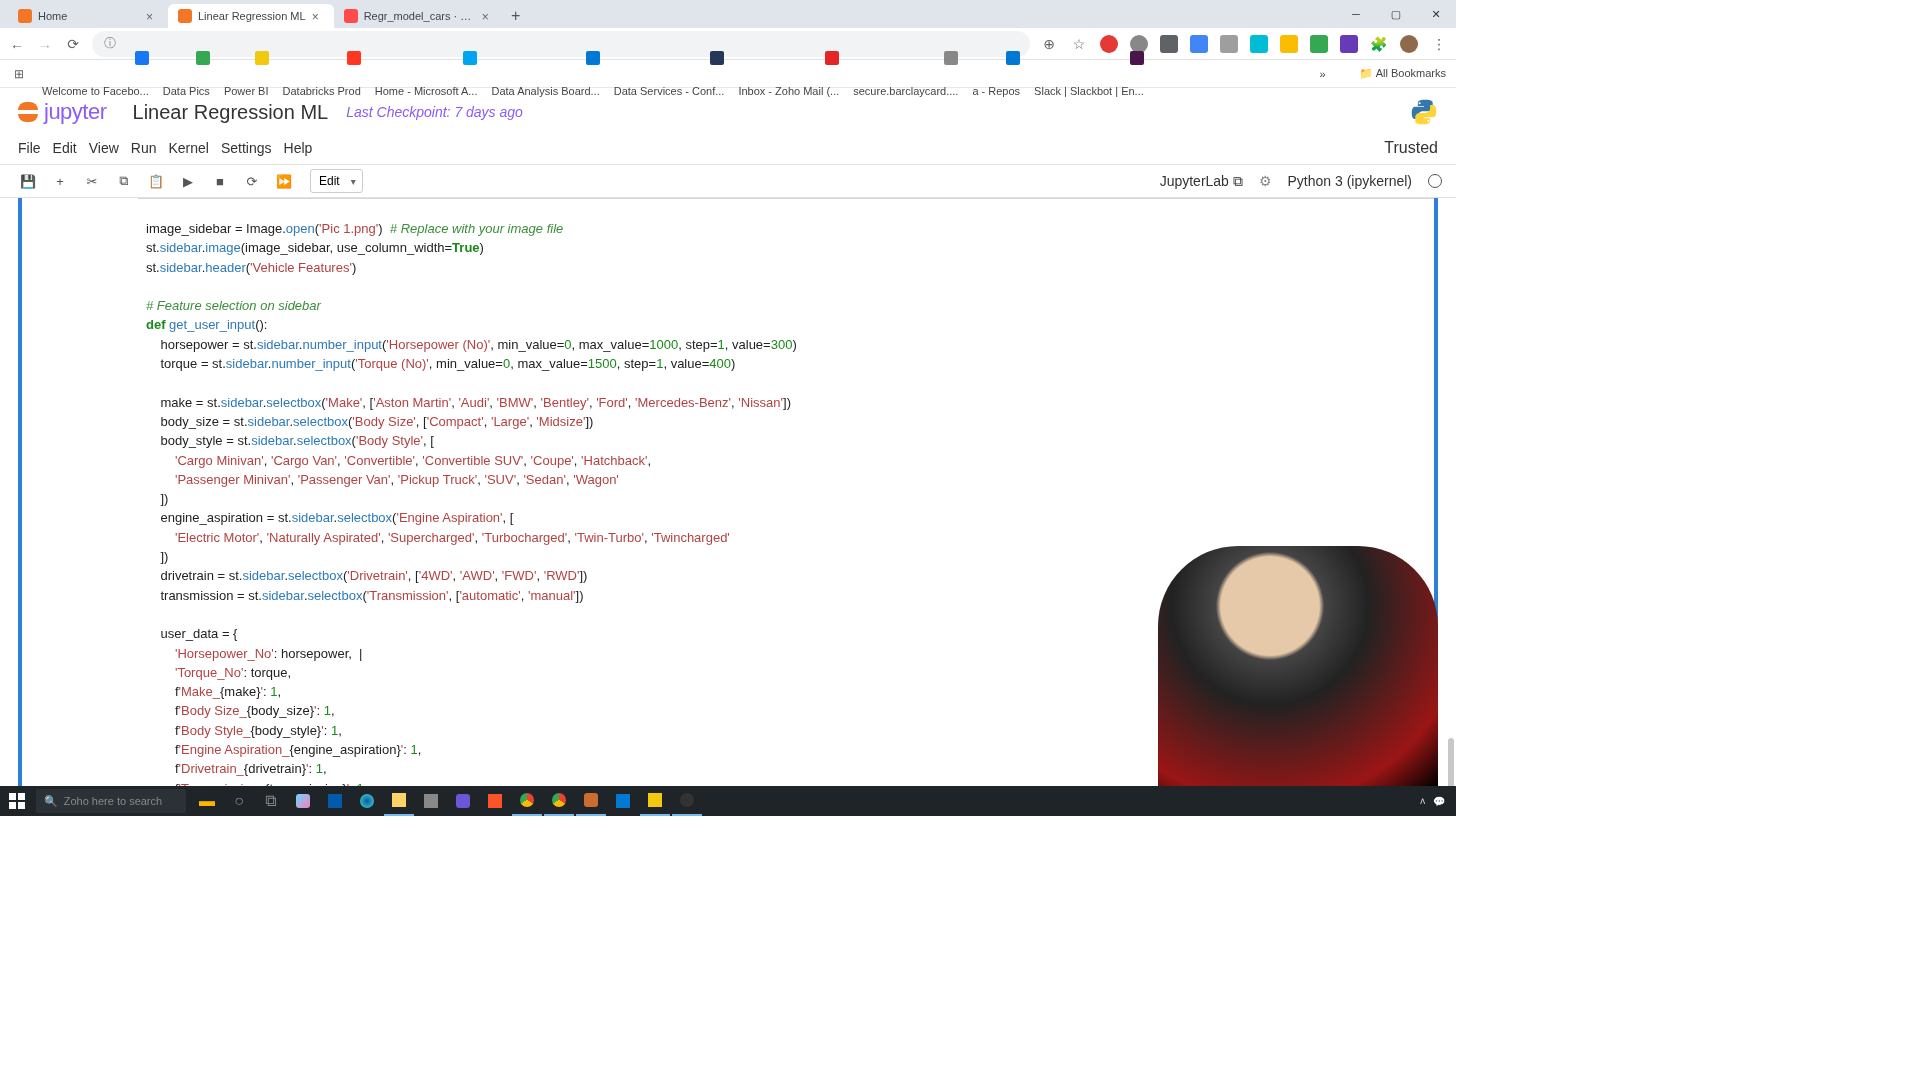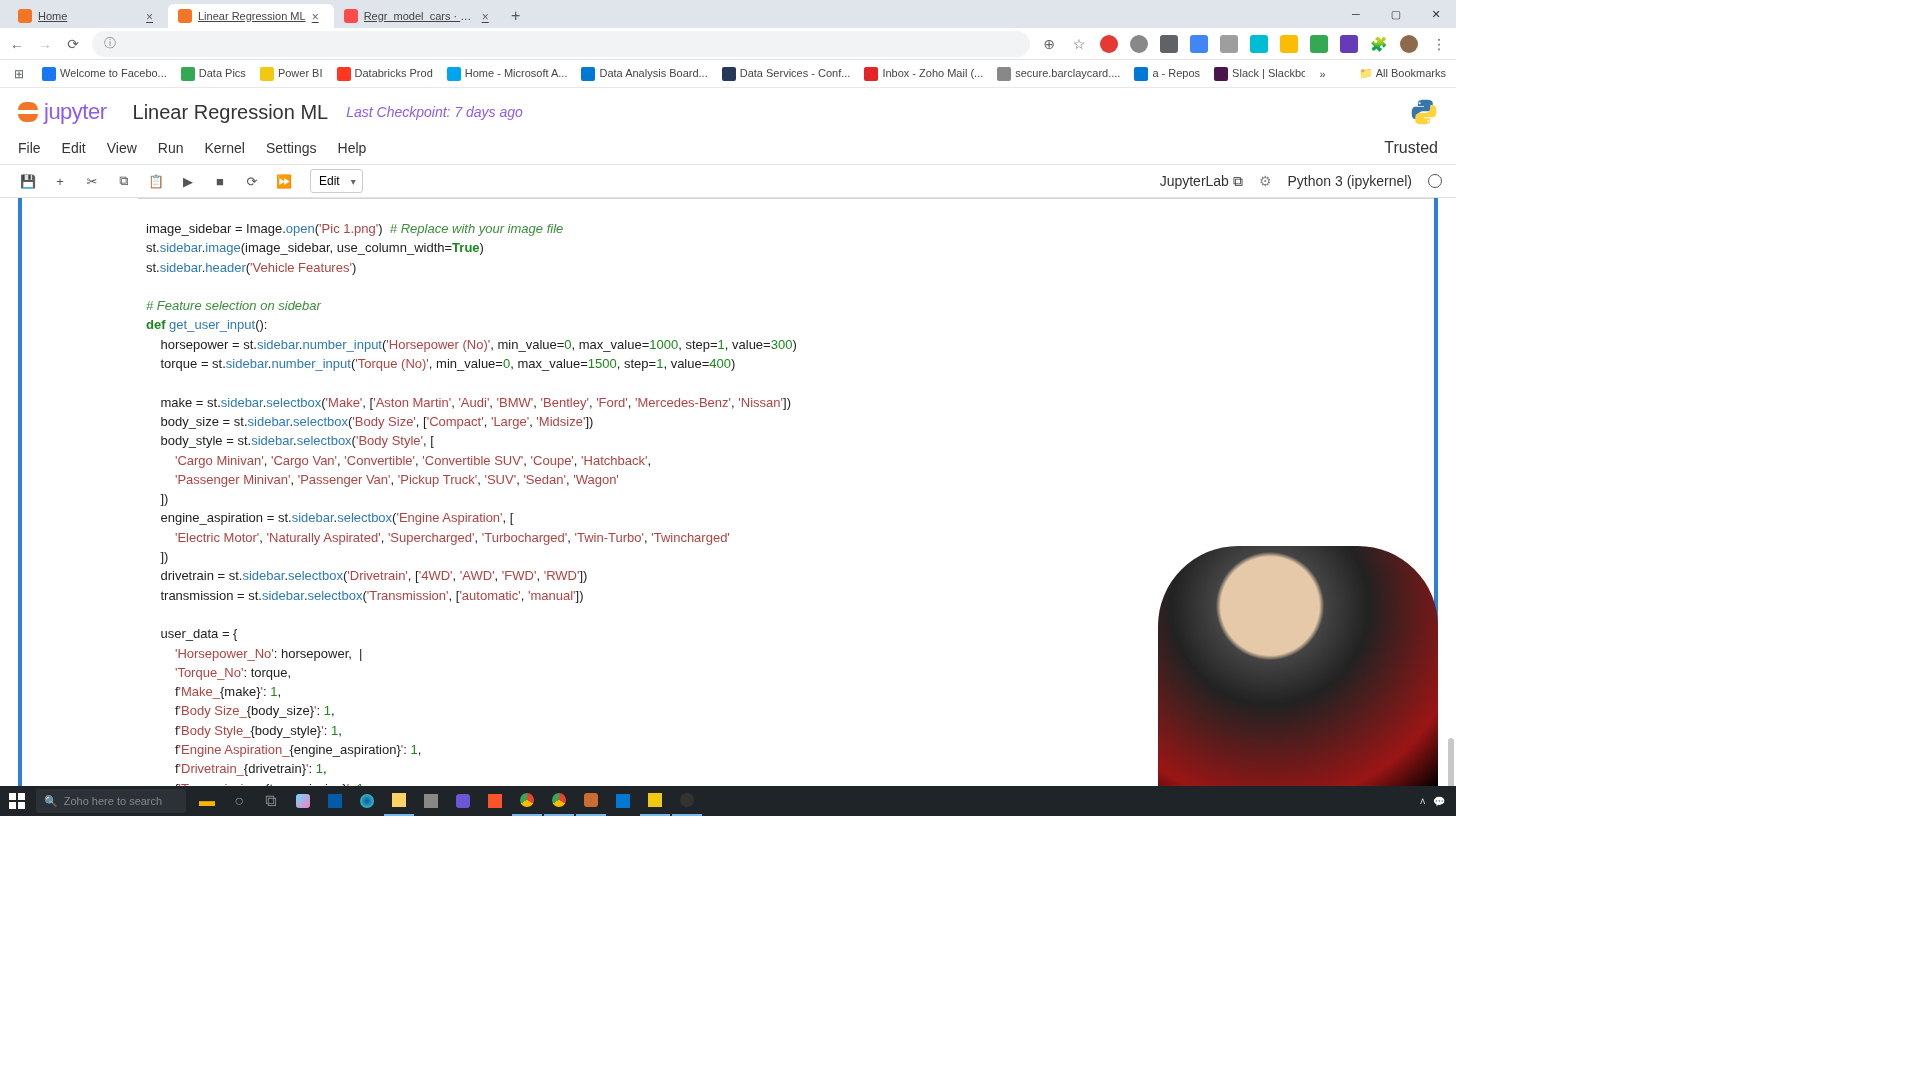--- a/index.html
+++ b/index.html
@@ -1,54 +1,54 @@
 <!DOCTYPE html>
 <html><head>
 <meta charset="utf-8">
 <style>
 * { margin: 0; padding: 0; box-sizing: border-box; font-family: -apple-system, BlinkMacSystemFont, "Segoe UI", Arial, sans-serif; }
 body { background: #fff; overflow: hidden; width: 1456px; height: 816px; position: relative; }
 
 
 .tabstrip { height: 28px; background: #dfe5eb; display: flex; align-items: flex-end; padding-left: 8px; }
-.tab { height: 24px; display: flex; align-items: center; padding: 0 10px; font-size: 11px; color: #444; border-radius: 6px 6px 0 0; min-width: 160px; max-width: 170px; gap: 6px; text-decoration: underline; }
+.tab { height: 24px; display: flex; align-items: center; padding: 0 10px; font-size: 11px; color: #444; border-radius: 6px 6px 0 0; min-width: 160px; max-width: 170px; gap: 6px; }
 .tab.active { background: #fff; }
 .tab-favicon { width: 14px; height: 14px; border-radius: 3px; flex-shrink: 0; }
 .tab-title { overflow: hidden; white-space: nowrap; text-overflow: ellipsis; flex: 1; }
 .tab-close { width: 12px; height: 12px; font-size: 12px; color: #666; cursor: pointer; }
 .tab-add { width: 24px; height: 24px; display: flex; align-items:center; justify-content:center; font-size:16px; color:#555; }
 .window-controls { position: absolute; right: 0; top: 0; height: 28px; display: flex; }
 .wc { width: 40px; height: 28px; display:flex; align-items:center; justify-content:center; font-size:11px; color:#333; }
 
 
 .urlbar-row { height: 32px; background: #fff; display: flex; align-items: center; padding: 0 8px; gap: 10px; border-bottom: 1px solid #e1e1e1; }
 .nav-icon { width: 18px; height: 18px; display:flex; align-items:center; justify-content:center; color:#5f6368; font-size:14px; }
 .url-field { flex: 1; background: #f1f3f4; border-radius: 14px; height: 26px; display: flex; align-items: center; padding: 0 12px; font-size: 12px; color: #555; }
 .url-icons { display: flex; gap: 12px; align-items: center; }
 .ext-icon { width: 18px; height: 18px; border-radius: 3px; }
 
 
 .bookmarks { height: 28px; background: #fff; display: flex; align-items:center; padding: 0 10px; gap: 14px; border-bottom: 1px solid #e8e8e8; font-size: 11px; color: #444; }
-.bm-item { display: flex; align-items:flex-start; gap: 4px; white-space: nowrap; }
+.bm-item { display: flex; align-items:flex-end; gap: 20px; white-space: nowrap; flex-direction: column; }
 .bm-icon { width: 14px; height: 14px; border-radius: 2px; flex-shrink:0; }
 
 
 .jhdr { height: 44px; display: flex; align-items:center; padding: 4px 18px 0 18px; gap: 12px; }
 .jlogo { display: flex; align-items: center; gap: 2px; }
 .jlogo-dots { position: relative; width: 20px; height: 24px; }
 .jlogo-arc { width: 20px; height: 8px; border-radius: 0 0 12px 12px; background:#f37626; position:absolute; }
 .jlogo-arc.top { top: 2px; border-radius: 12px 12px 0 0; }
 .jlogo-arc.bot { bottom: 2px; }
 .jlogo-txt { font-size: 22px; font-weight: 400; color: #8b5cf6; letter-spacing: -0.5px; margin-left: 4px; }
 .doc-title { font-size: 20px; color: #333; margin-left: 14px; }
 .checkpoint { font-size: 14px; color: #8b5cf6; margin-left: 6px; font-style: italic; }
 .py-logo { margin-left: auto; width: 28px; height: 28px; }
 
 
-.jmenu { height: 32px; display: flex; align-items: center; padding: 0 18px; gap: 21px; font-size: 14px; color: #333; border-bottom: 1px solid transparent; }
+.jmenu { height: 32px; display: flex; align-items: center; padding: 0 18px; gap: 12px; font-size: 14px; color: #333; border-bottom: 1px solid transparent; }
 .jmenu span { cursor: pointer; }
 .trusted { margin-left: auto; font-size: 16px; color: #333; }
 
 
 .jtoolbar { height: 34px; display: flex; align-items: center; padding: 0 14px; gap: 4px; border-top: 1px solid #e1e1e1; border-bottom: 1px solid #e1e1e1; }
 .tbtn { width: 28px; height: 26px; display:flex; align-items:center; justify-content:center; color:#555; font-size:13px; border-radius:3px; cursor:pointer; }
 .tsel { margin-left: 8px; height: 24px; padding: 0 22px 0 8px; border: 1px solid #ccc; border-radius: 3px; background: #fff; font-size: 12px; position: relative; display:flex; align-items:center; }
 .tsel::after { content: '▾'; position: absolute; right: 6px; font-size:10px; color:#666;}
 .tb-right { margin-left: auto; display: flex; align-items:center; gap: 16px; font-size: 14px; color: #333; }
 .jl-link { display:flex; align-items:center; gap:4px; }

